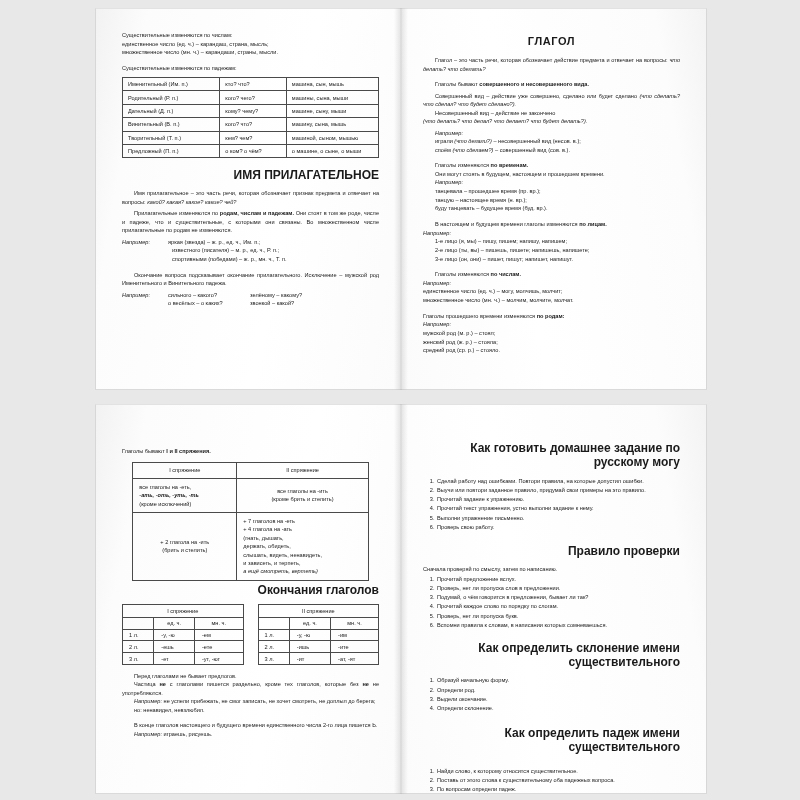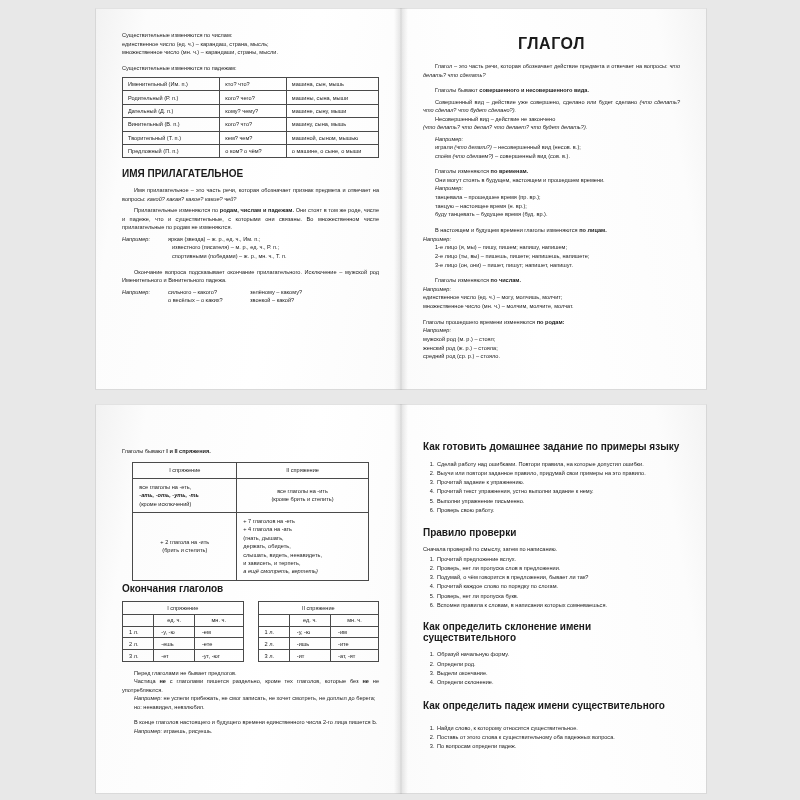--- a/index.html
+++ b/index.html
@@ -26,25 +26,25 @@
   .page-right{width:306px;height:100%;padding:22px 26px 10px 22px;
      background:linear-gradient(260deg,#f3f3f3 0%,#fcfcfc 14%,#ffffff 60%,#fbfbfb 100%);
      border-right:1px solid #d7d7d7;border-top:1px solid #e2e2e2;border-bottom:1px solid #dadada;}
   .gutter{
     position:absolute;top:0;bottom:0;left:50%;width:14px;margin-left:-7px;
     background:linear-gradient(90deg,rgba(200,200,200,0) 0%,rgba(180,180,180,.30) 42%,rgba(150,150,150,.38) 50%,rgba(180,180,180,.30) 58%,rgba(200,200,200,0) 100%);
     pointer-events:none;
   }
 
   h1.title{
-    font-size:16px;font-weight:bold;text-align:center;
+    font-size:11px;font-weight:bold;text-align:center;
     letter-spacing:.6px;margin:4px 0 9px 0;
   }
   h2.sub{
-    font-size:10px;font-weight:bold;text-align:left;margin:10px 0 7px 0;
+    font-size:12px;font-weight:bold;text-align:right;margin:10px 0 7px 0;
   }
   p{margin:0 0 3px 0;font-size:5.6px;line-height:1.52;text-align:justify;}
   p.ind{text-indent:12px;}
   p.nm{margin-bottom:0;}
   .b{font-weight:bold;}
   .i{font-style:italic;}
   .sp{margin-top:7px;}
 
   .ex{font-size:5.6px;line-height:1.55;margin:0;}
   .ex .lbl{font-style:italic;display:inline-block;width:46px;}
@@ -348,21 +348,21 @@
     </p>
 
     <p class="ind sp nm">В конце глаголов настоящего и будущего времени единственного числа 2-го  лица  пишется  Ь.</p>
     <p class="ind">
       <span class="i">Например:</span><span> играешь,  рисуешь.</span>
     </p>
   </div>
 
   <div class="page page-right">
 
-    <h2 class="sub" style="margin-top:14px;margin-bottom:8px;">Как готовить домашнее задание по примеры языку</h2>
+    <h2 class="sub" style="margin-top:14px;margin-bottom:8px;">Как готовить домашнее задание по русскому могу</h2>
     <ol class="memo">
       <li>Сделай  работу  над  ошибками.  Повтори  правила,  на  которые допустил ошибки.</li>
       <li>Выучи или повтори заданное правило, придумай свои примеры на это правило.</li>
       <li>Прочитай задание к упражнению.</li>
       <li>Прочитай текст упражнения, устно выполни задание к нему.</li>
       <li>Выполни упражнение письменно.</li>
       <li>Проверь свою работу.</li>
     </ol>
 
     <h2 class="sub" style="margin-top:13px;margin-bottom:7px;">Правило проверки</h2>

